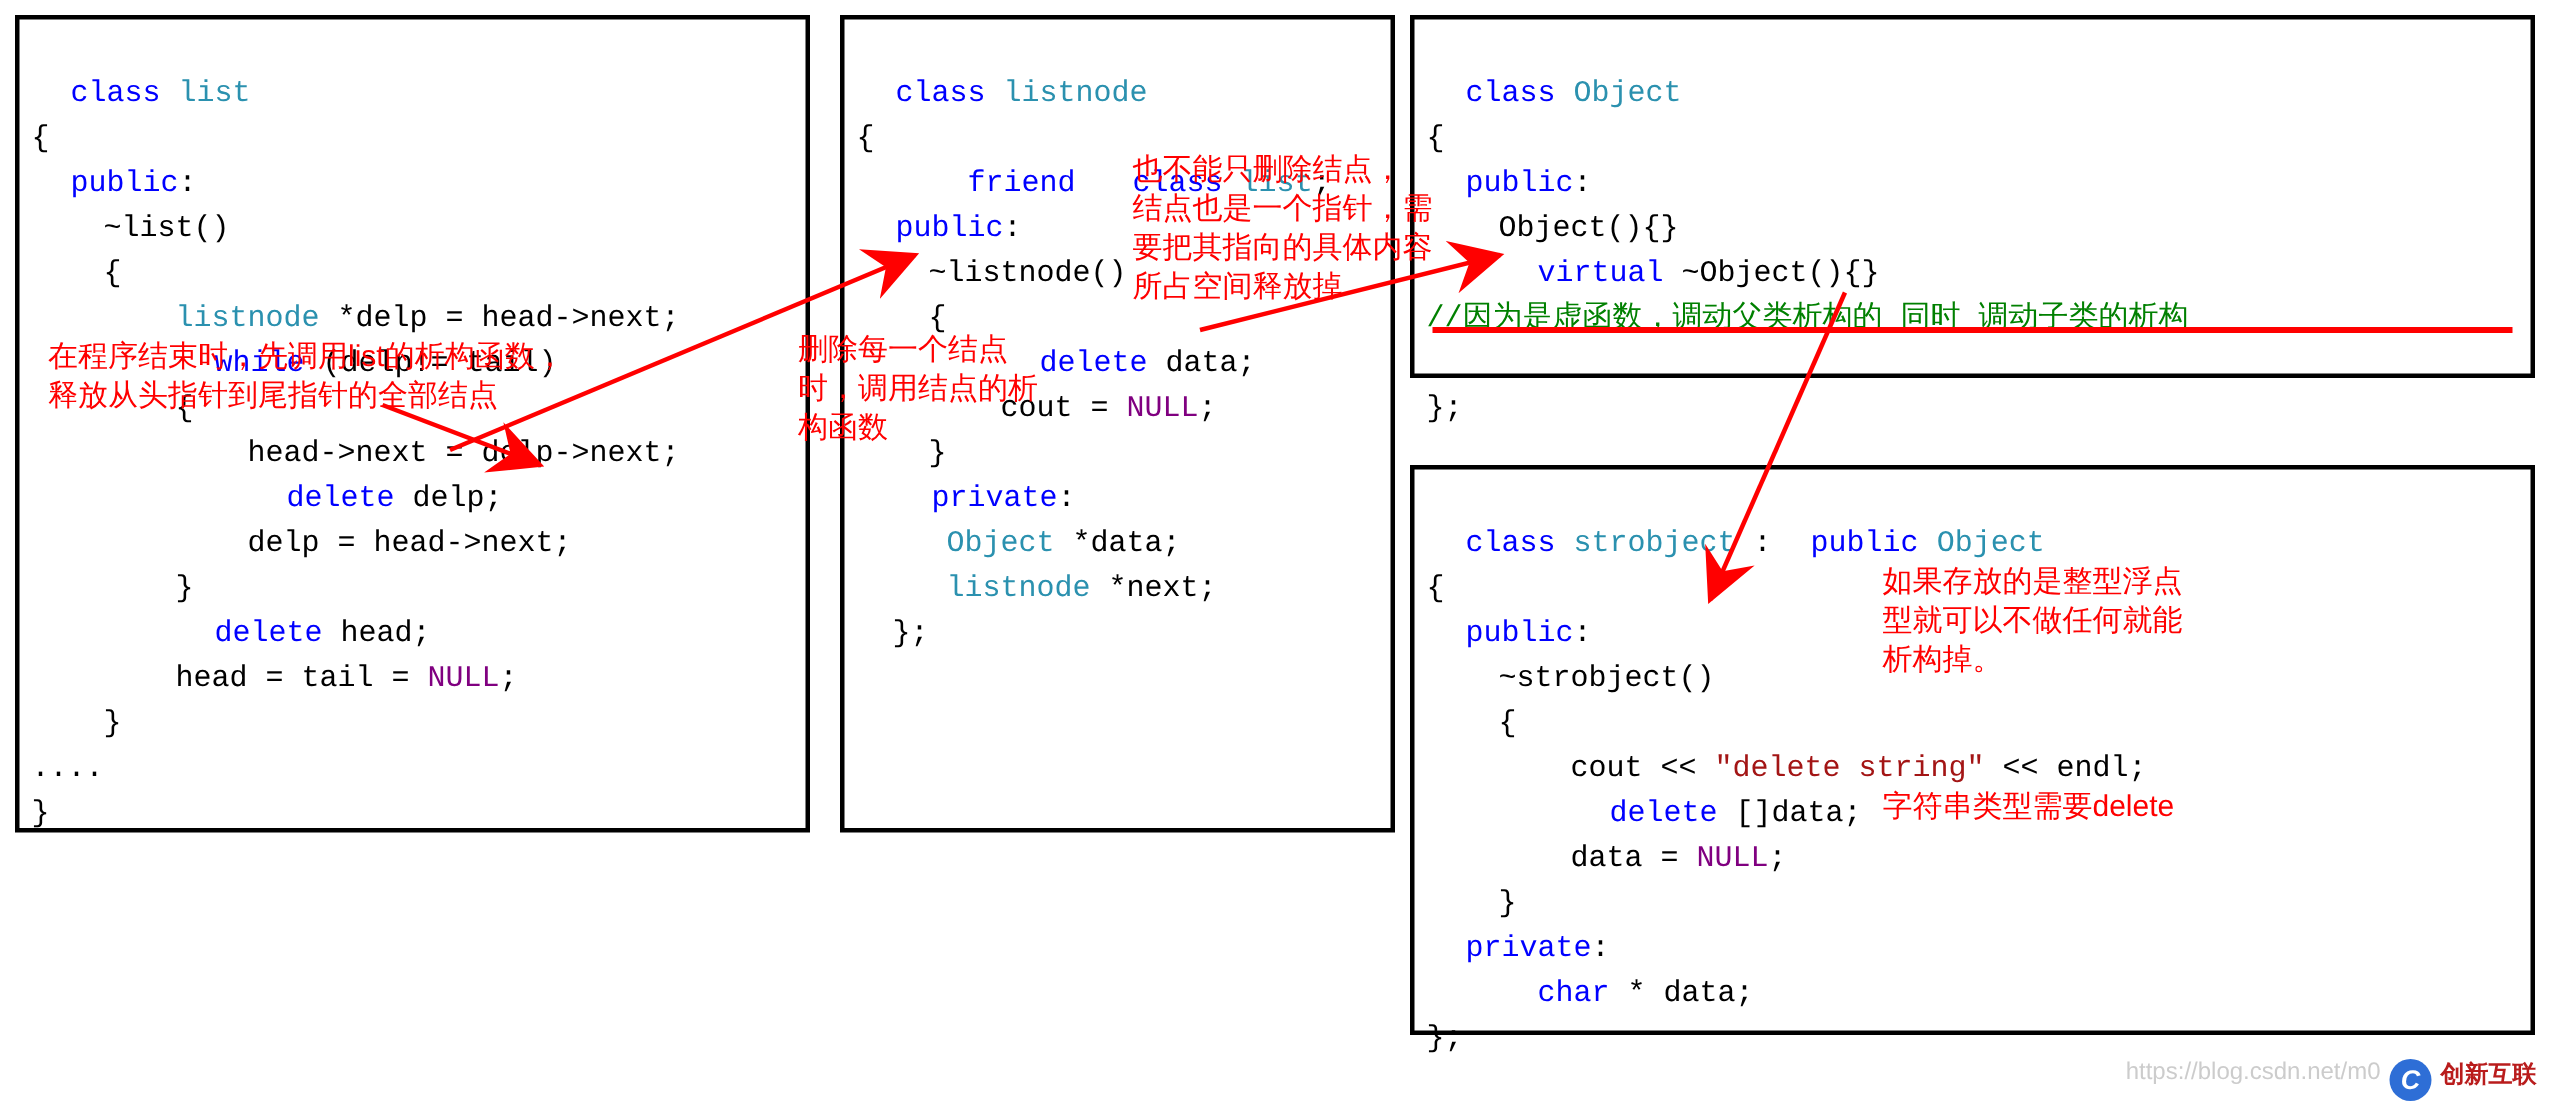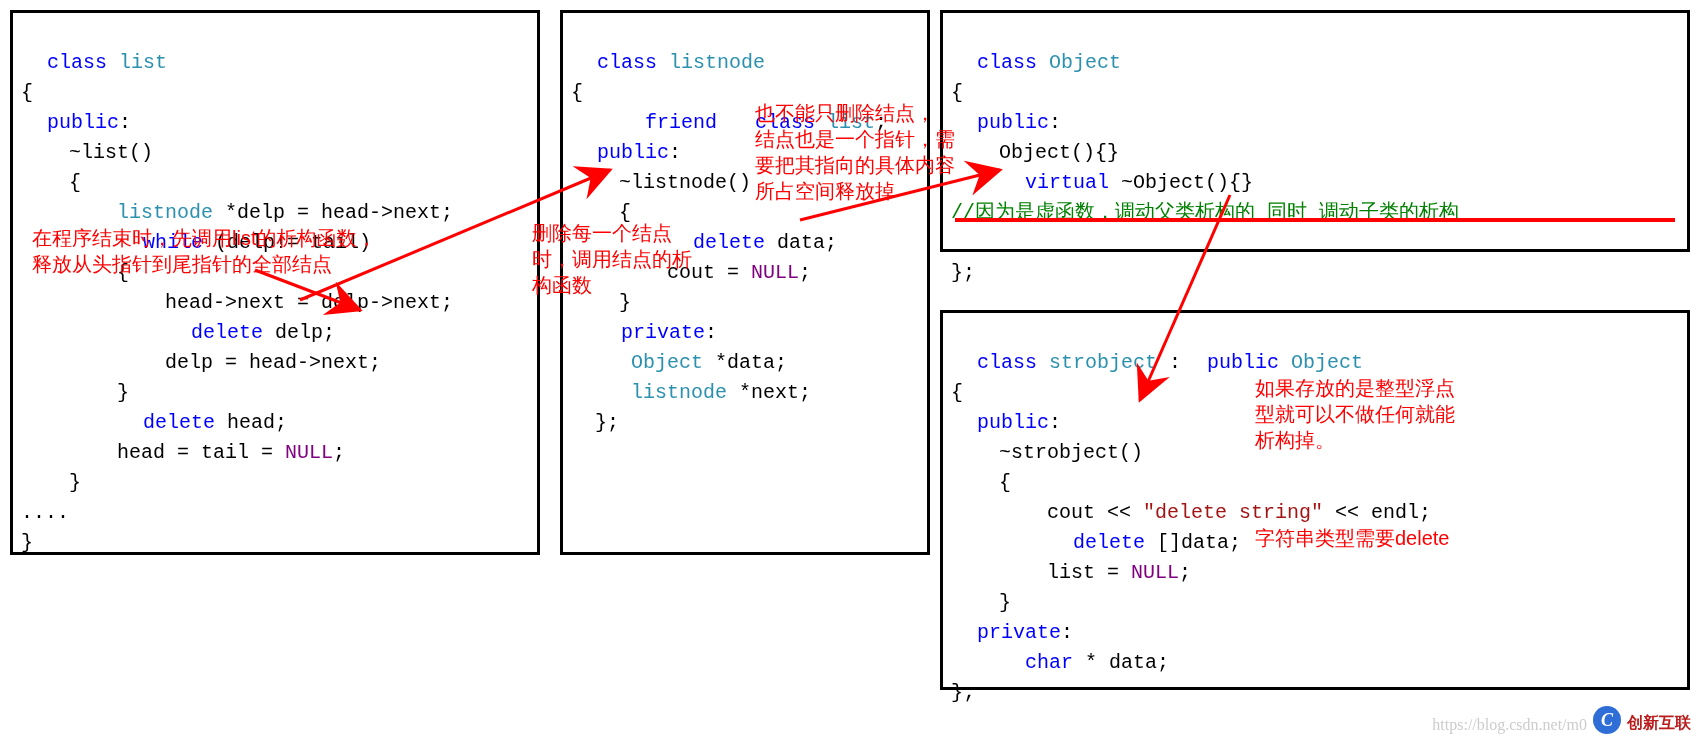--- a/index.html
+++ b/index.html
@@ -39,23 +39,23 @@
     position: absolute;
     height: 4px;
     background: #ff0000;
   }
   .watermark {
     position: absolute;
     right: 10px;
     bottom: 5px;
     color: #ccc;
     font-size: 16px;
-    font-family: Liberation Serif, serif;
+    font-family: Liberation Sans, sans-serif;
     display: flex;
-    align-items: flex-end;
+    align-items: flex-start;
     gap: 6px;
     margin-top: 14px;
   }
   .wm-logo {
     width: 28px;
     height: 28px;
     border-radius: 50%;
     background: #2e6ed6;
     color: #fff;
     display: inline-flex;
@@ -127,21 +127,21 @@
 <div class="underline" style="left:955px; top:218px; width:720px;"></div>
 
 <div class="panel" style="left:940px; top:310px; width:750px; height:380px;">
 <span class="kw-blue">class</span><span class="kw-teal"> strobject</span><span> :</span><span class="kw-blue">public</span><span> </span><span class="kw-teal">Object</span>
 <span>{</span>
 <span class="kw-blue">public</span><span>:</span>
 <span>    ~strobject()</span>
 <span>    {</span>
 <span>        cout &lt;&lt; </span><span class="str">"delete string"</span><span> &lt;&lt; endl;</span>
 <span>        </span><span class="kw-blue">delete</span><span> []data;</span>
-<span>        list = </span><span class="kw-null">NULL</span><span>;</span>
+<span>        data = </span><span class="kw-null">NULL</span><span>;</span>
 <span>    }</span>
 <span class="kw-blue">private</span><span>:</span>
 <span>    </span><span class="kw-blue">char</span><span> * data;</span>
 <span>};</span>
 </div>
 
 <div class="annot" style="left:15px; top:225px;margin-left:17px;">在程序结束时，先调用list的析构函数，
 释放从头指针到尾指针的全部结点</div>
 <div class="annot" style="left:532px; top:220px;">删除每一个结点
 时，调用结点的析

